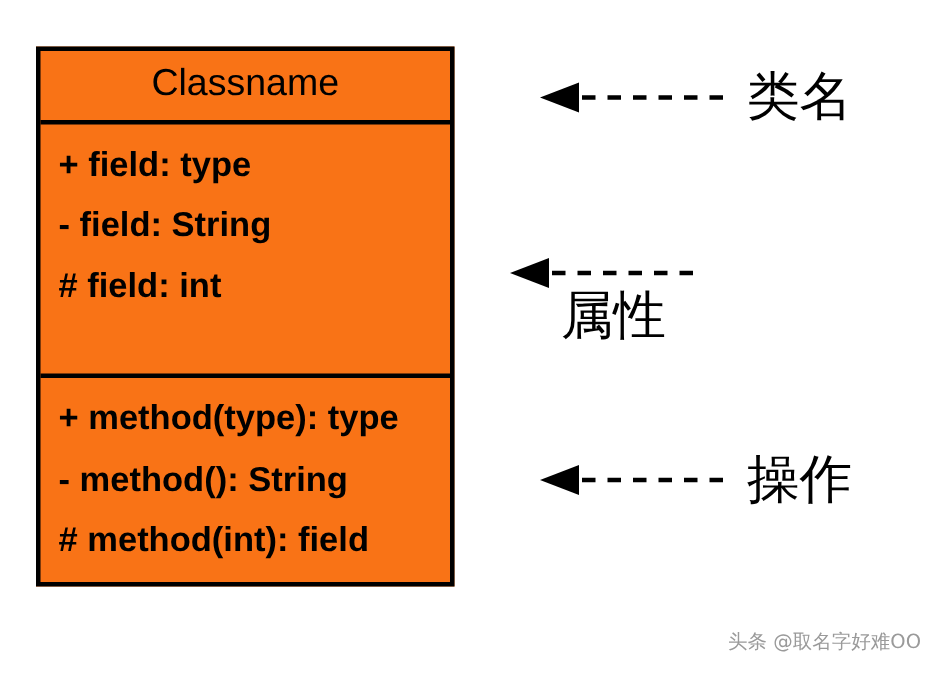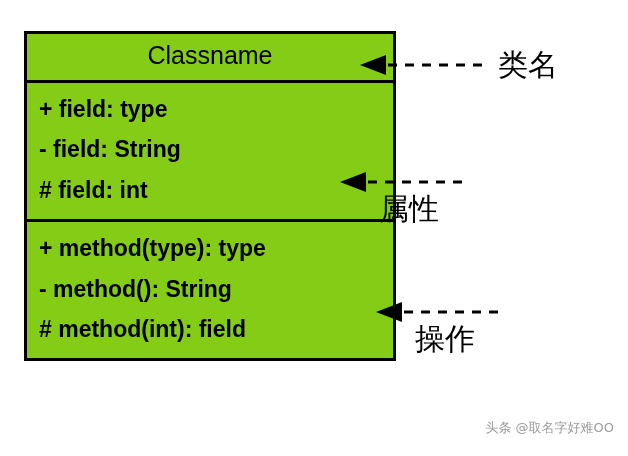--- a/index.html
+++ b/index.html
@@ -20,44 +20,45 @@
     top: 0;
     width: 628px;
     height: 456px;
   }
 
   
   .uml-box {
     position: absolute;
     left: 24px;
     top: 31px;
-    width: 372px;
+    width: 279px;
     border: 3px solid #000000;
     box-sizing: border-box;
-    background: #84cc16;
+    background: #f97316;
   }
   .uml-section {
     box-sizing: border-box;
   }
   .uml-section + .uml-section {
     border-top: 3px solid #000000;
     font-weight: bold;
   }
   .uml-title {
     text-align: center;
     font-size: 25px;
     color: #000000;
     padding: 8px 0 10px 0;
     line-height: 1.1;
   }
   .uml-attrs {
     padding: 6px 0 8px 0;
   }
   .uml-ops {
     padding: 6px 0 8px 0;
+    margin-top: 30px;
   }
   .uml-line {
     font-size: 23px;
     color: #000000;
     padding: 6px 0 6px 12px;
     line-height: 1.25;
     white-space: nowrap;
   }
 
   
@@ -67,31 +68,31 @@
     display: flex;
     align-items: center;
   }
   .anno-arrow {
     width: 130px;
     height: 24px;
     flex: none;
     position: relative;
   }
   .anno-label {
-    font-size: 30px;
+    font-size: 35px;
     color: #000000;
     line-height: 1;
     margin-left: 8px;
     white-space: nowrap;
     font-family: "DejaVu Sans", sans-serif;
   }
 
   .anno-1 { left: 360px; top: 45px; }
   .anno-2 { left: 340px; top: 170px; flex-direction: column; }
-  .anno-3 { left: 376px; top: 300px; flex-direction: column; }
+  .anno-3 { left: 360px; top: 300px; }
 
   
   .watermark {
     position: absolute;
     right: 14px;
     bottom: 19px;
     font-size: 13px;
     color: #9a9a9a;
     font-family: "DejaVu Sans", sans-serif;
     white-space: nowrap;

